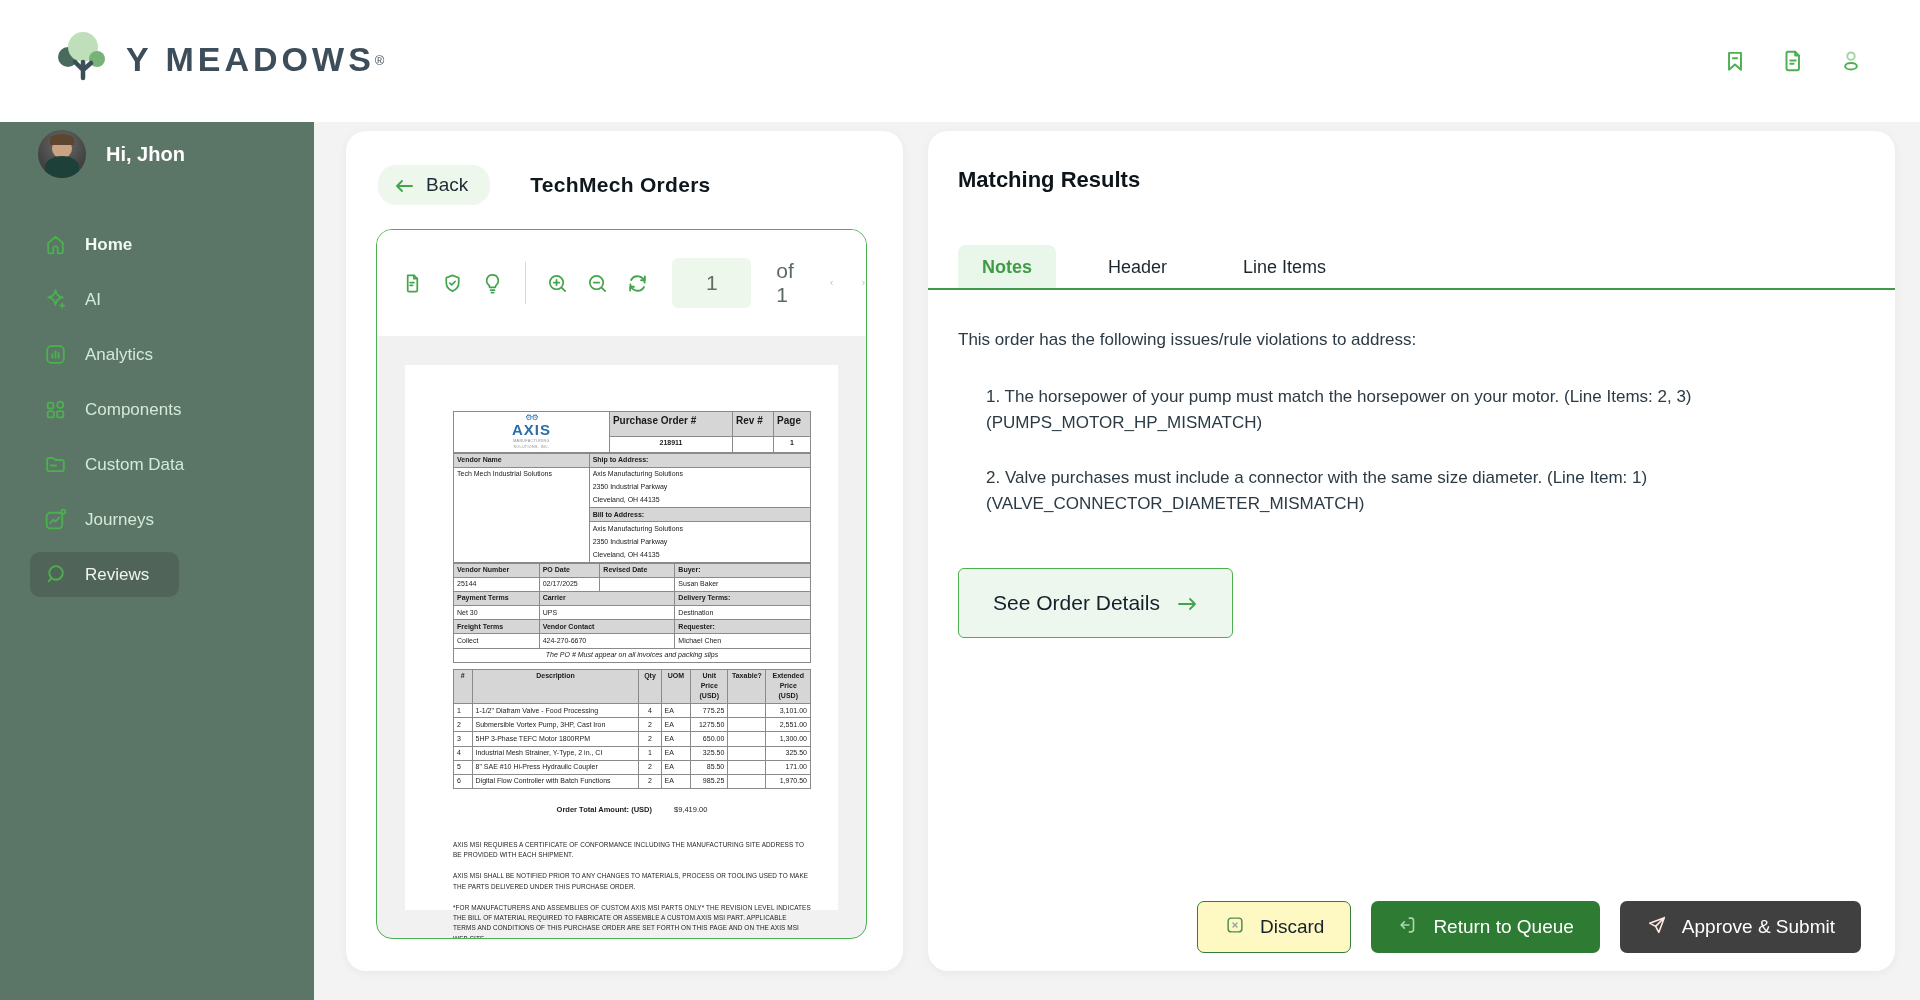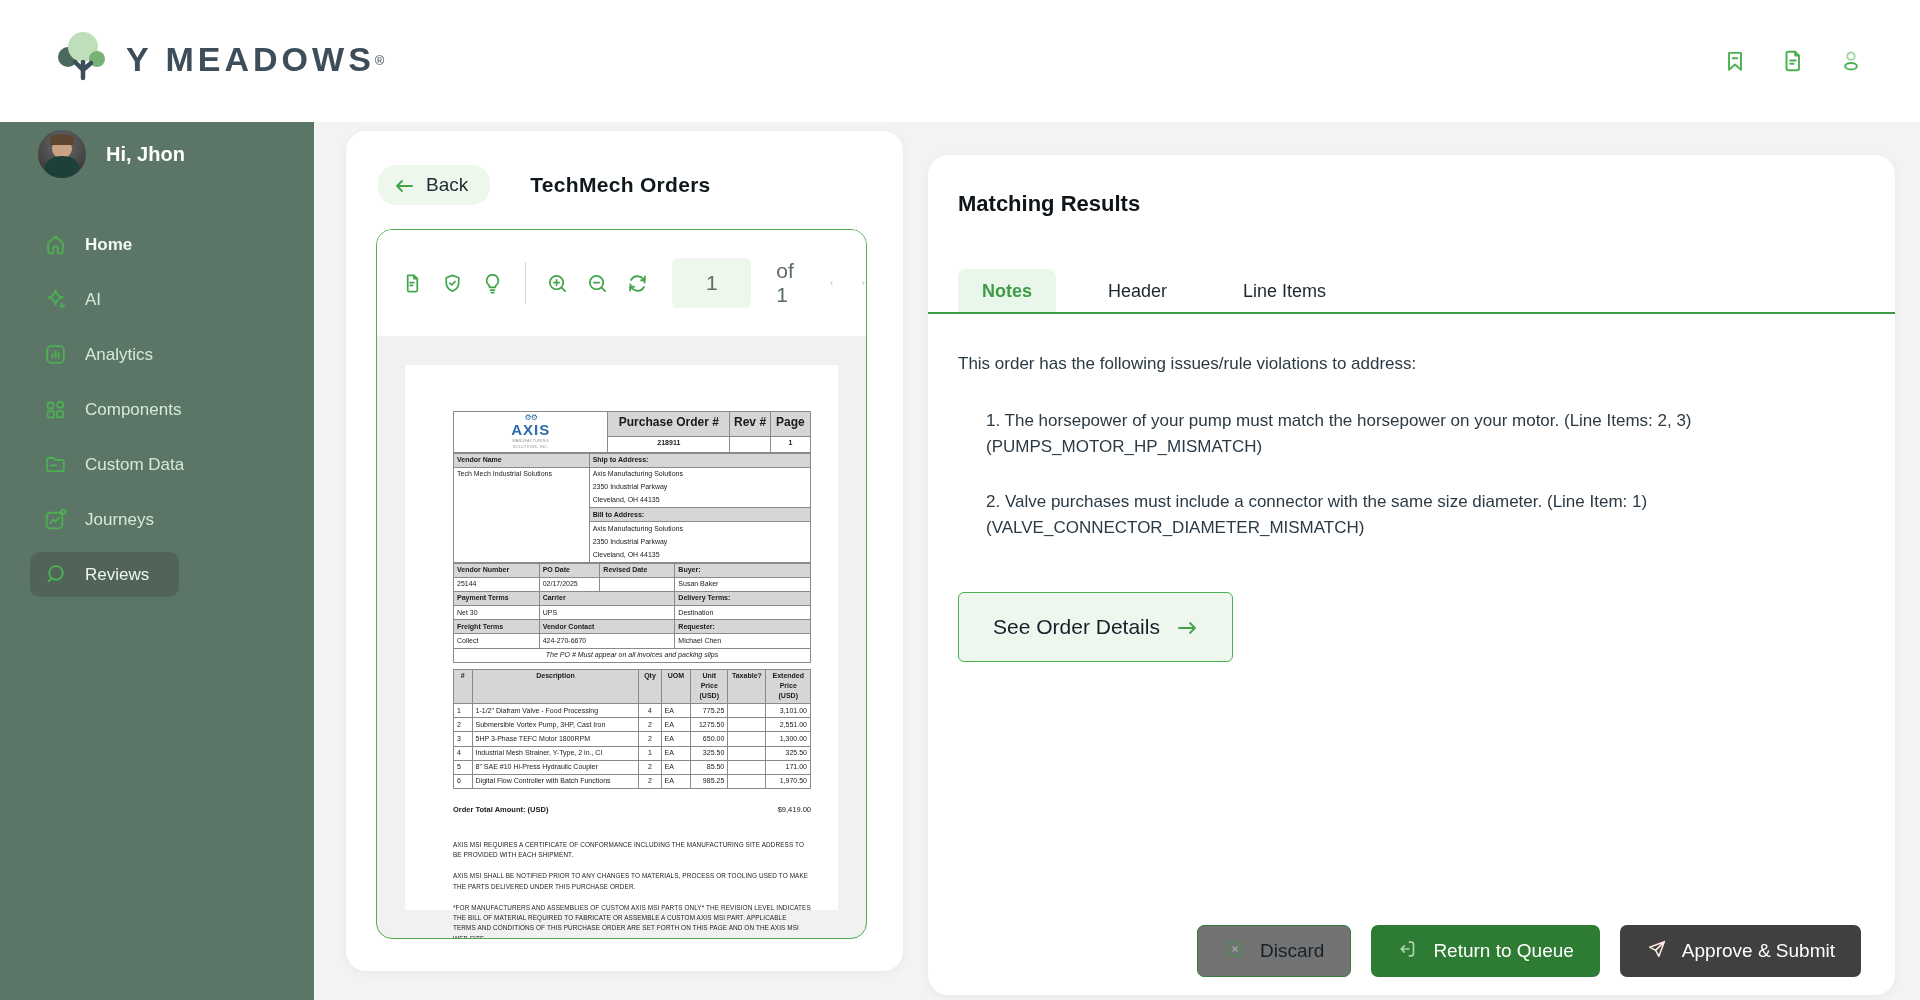--- a/index.html
+++ b/index.html
@@ -34,21 +34,21 @@
   .nav-item .nav-ic { width:25px; height:25px; color:#4caf50; flex:0 0 25px; }
   .nav-item .nav-ic svg { width:100%; height:100%; }
   .nav-label { font-size:17px; color:#d5e9d8; }
   .nav-item.bold .nav-label { color:#f2faf3; font-weight:700; }
   .nav-item.active { background:#50645a; }
   .nav-item.active .nav-label { color:#eef6ef; }
 
   
   .card { position:absolute; background:#ffffff; border-radius:20px; box-shadow:0 2px 10px rgba(0,0,0,.05); }
   .card-left  { left:346px; top:131px; width:557px; height:840px; }
-  .card-right { left:928px; top:131px; width:967px; height:840px; padding:36px 34px 0 30px;margin-top:24px; }
+  .card-right { left:928px; top:131px; width:967px; height:840px; padding:36px 34px 0 30px; }
 
   
   .doc-head { display:flex; align-items:center; gap:40px; padding:34px 0 0 32px; }
   .back-btn { display:flex; align-items:center; gap:12px; background:#edf7ec; border:none;
     border-radius:18px; padding:9px 22px 9px 16px; font-size:19px; color:#1d2b33; cursor:pointer;
     font-family:inherit; }
   .back-arrow { color:#43a54b; width:20px; height:16px; }
   .doc-title { font-size:21px; font-weight:700; color:#0f181d; letter-spacing:.3px; }
 
   
@@ -69,27 +69,27 @@
   .po-page { width:433px; height:545px; background:#ffffff; margin-top:29px; padding:46px 27px 0 48px;
     font-size:7px; color:#1a1a1a; }
   .po-page table { border-collapse:collapse; width:100%; }
   .po-page td, .po-page th { border:0.8px solid #8a8a8a; padding:1.5px 3px; font-size:7px;
     text-align:left; vertical-align:top; line-height:1.45; }
   .po-page th { background:#d6d6d6; font-weight:700; }
   .po-logo-cell { text-align:center !important; vertical-align:middle !important; width:38%; }
   .axis-word { font-size:15px; font-weight:800; color:#2a6da8; letter-spacing:1px; line-height:1; }
   .axis-gear { color:#2a6da8; font-size:8px; letter-spacing:-1px; display:block; line-height:1; }
   .axis-sub { font-size:3.6px; color:#8b8b8b; letter-spacing:.4px; display:block; margin-top:1px; }
-  .po-num-head th { text-align:center; font-size:12px;margin-top:40px; }
+  .po-num-head th { font-size:10px;margin-top:40px; }
   .po-num-val { text-align:center !important; font-weight:700; font-size:8px; height:16px; }
   .po-note { text-align:center !important; font-style:italic; }
   .items-table th { text-align:center; }
   .num-cell { text-align:right !important; }
   .ctr-cell { text-align:center !important; }
-  .po-total { display:flex; justify-content:space-between; gap:22px; margin-top:16px; font-size:7.5px; }
+  .po-total { display:flex; justify-content:center; gap:22px; margin-top:16px; font-size:7.5px; }
   .po-total .lbl { font-weight:700; }
   .po-foot { margin-top:26px; font-size:6.4px; line-height:1.6; color:#222; letter-spacing:.1px; }
   .po-foot p { margin-bottom:11px; }
   .mt6 { margin-top:6px; }
 
   
   .results-title { font-size:22px; font-weight:700; color:#0d151a; }
   .tabs { display:flex; align-items:flex-end; gap:28px; margin-top:52px; position:relative; }
   .tab { font-size:18px; padding:12px 24px; cursor:pointer; color:#1c272e; border-radius:8px 8px 0 0; }
   .tab.active { background:#e9f6ea; color:#3f9b45; font-weight:700; }
@@ -100,21 +100,21 @@
   .issue .code { display:block; }
   .details-btn { margin-top:22px; display:inline-flex; align-items:center; gap:16px;
     background:#eef7ee; border:1px solid #4caf50; border-radius:6px; padding:22px 34px;
     font-size:21px; color:#14212a; cursor:pointer; font-family:inherit; }
   .details-arrow { color:#43a54b; width:22px; height:18px; }
 
   .actions { position:absolute; right:34px; bottom:18px; display:flex; align-items:center; gap:20px; }
   .btn { display:flex; align-items:center; justify-content:center; gap:14px; height:52px;
     border-radius:7px; font-size:19px; cursor:pointer; font-family:inherit; border:none; padding:0 26px; }
   .btn svg { width:22px; height:22px; }
-  .btn-discard { background:#737373; border:1.5px solid #357c3c; color:#16212a; }
+  .btn-discard { background:#fef9c3; border:1.5px solid #357c3c; color:#16212a; }
   .btn-discard .bx { color:#4d8d55; }
   .btn-return { background:#2e7c33; color:#ffffff; }
   .btn-return .bx { color:#aed3ae; }
   .btn-approve { background:#404040; color:#ffffff; }
   .btn-approve .bx { color:#ffe9e0; }
 </style>
 </head>
 <body>
 
 <div class="topbar">

